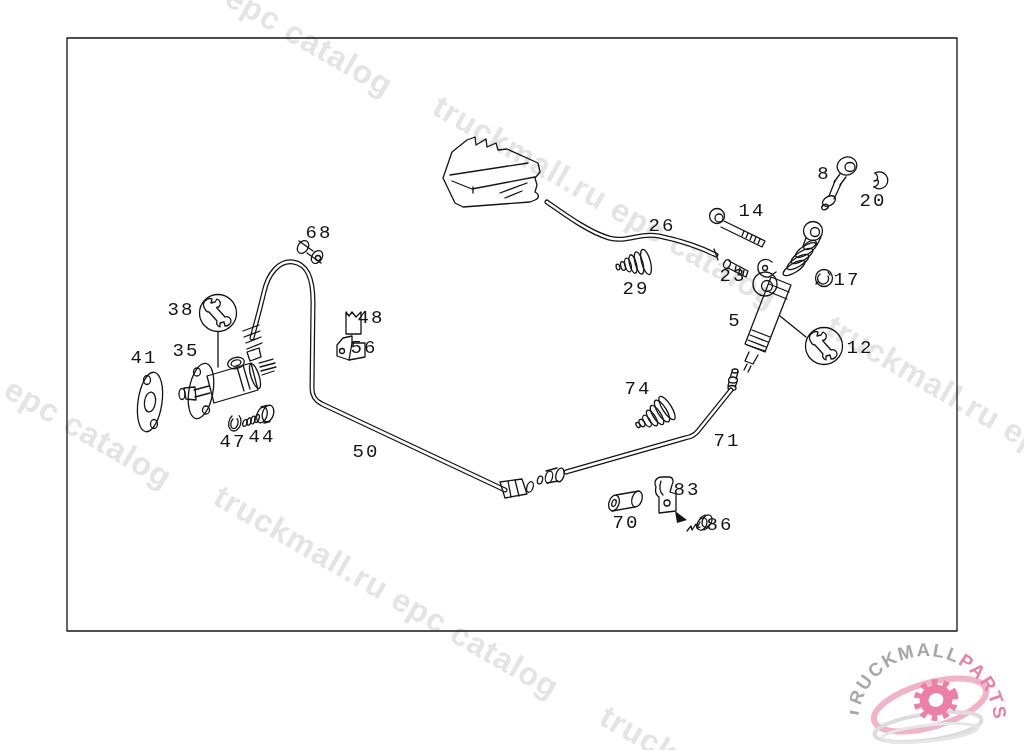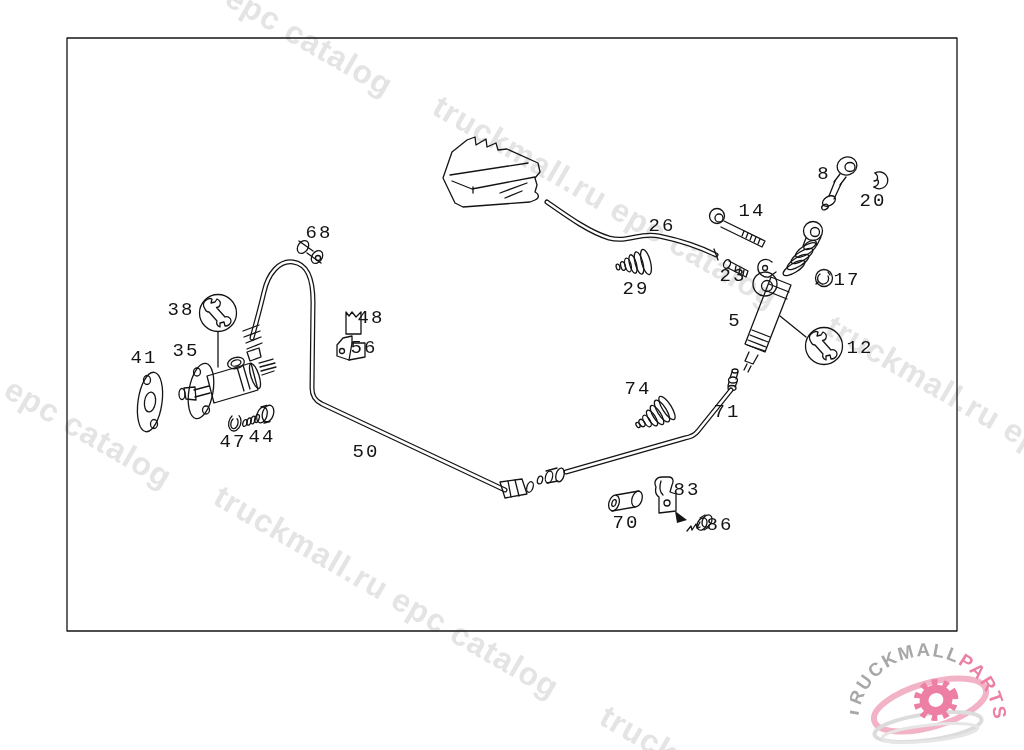--- a/index.html
+++ b/index.html
@@ -252,21 +252,21 @@
 <span class="callout" style="left:319px;top:233px">68</span>
 <span class="callout" style="left:371px;top:318px">48</span>
 <span class="callout" style="left:364px;top:348px">56</span>
 <span class="callout" style="left:181px;top:310px">38</span>
 <span class="callout" style="left:186px;top:351px">35</span>
 <span class="callout" style="left:144px;top:358px">41</span>
 <span class="callout" style="left:233px;top:442px">47</span>
 <span class="callout" style="left:262px;top:437px">44</span>
 <span class="callout" style="left:366px;top:452px">50</span>
 <span class="callout" style="left:638px;top:389px">74</span>
-<span class="callout" style="left:727px;top:412px">71</span>
+<span class="callout" style="left:727px;top:441px">71</span>
 <span class="callout" style="left:687px;top:490px">83</span>
 <span class="callout" style="left:626px;top:523px">70</span>
 <span class="callout" style="left:720px;top:525px">86</span>
 
 <svg class="logo" width="172" height="106" viewBox="0 0 172 106">
   <defs>
     <path id="lgArc" d="M8,80 A68,68 0 0 1 144,82" fill="none"></path>
   </defs>
   <ellipse cx="80" cy="62" rx="58" ry="22" fill="none" stroke="#f3b3c6" stroke-width="6" transform="rotate(-16 80 62)"></ellipse>
   <ellipse cx="78" cy="84" rx="54" ry="13" fill="none" stroke="#dcdcdc" stroke-width="4" transform="rotate(-8 78 84)"></ellipse>

